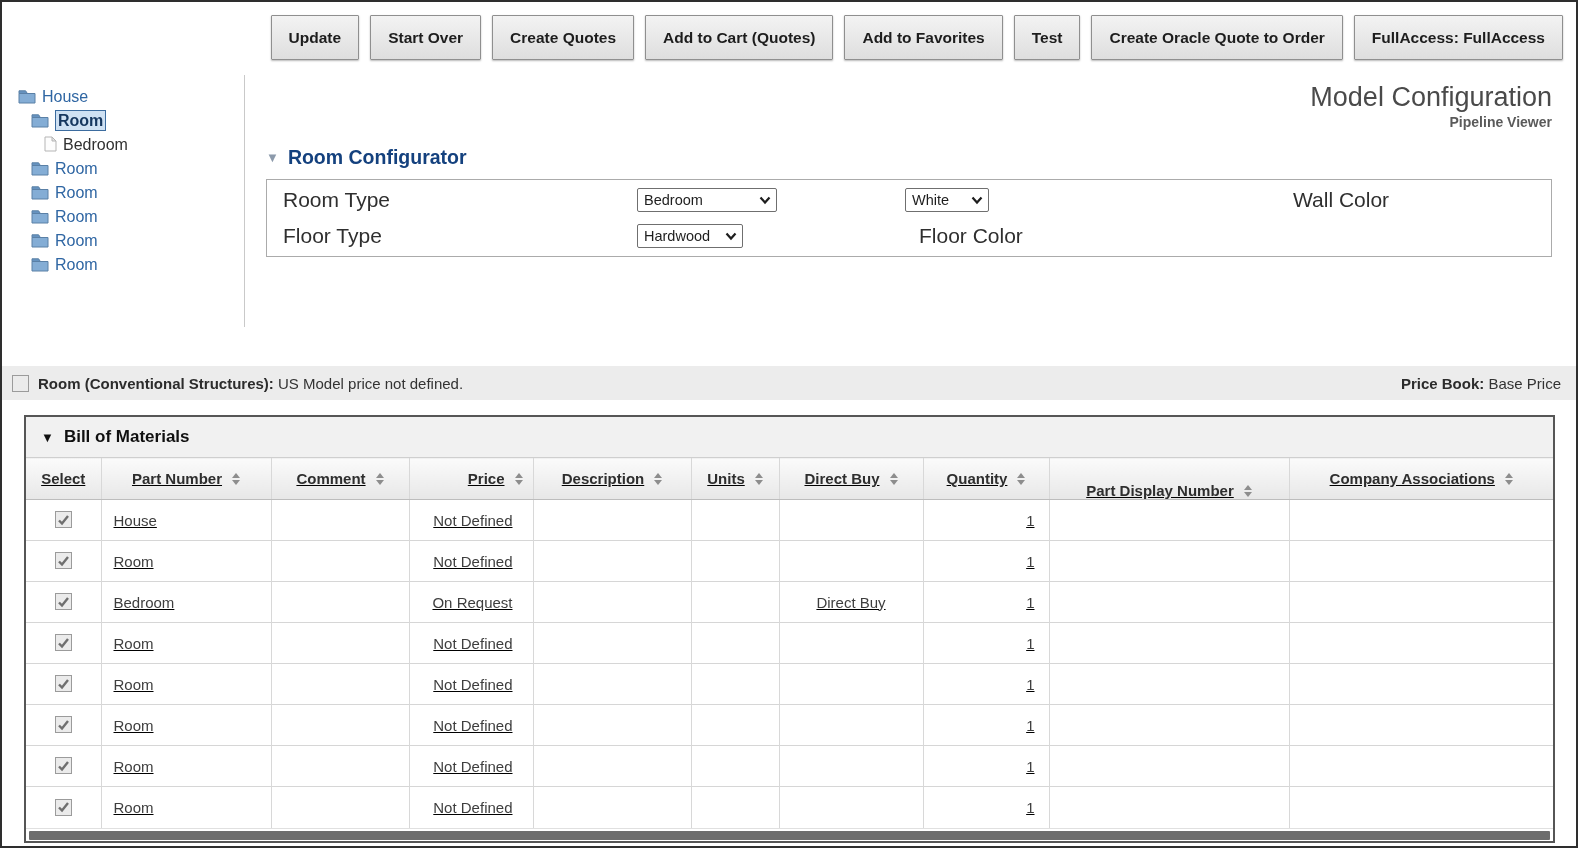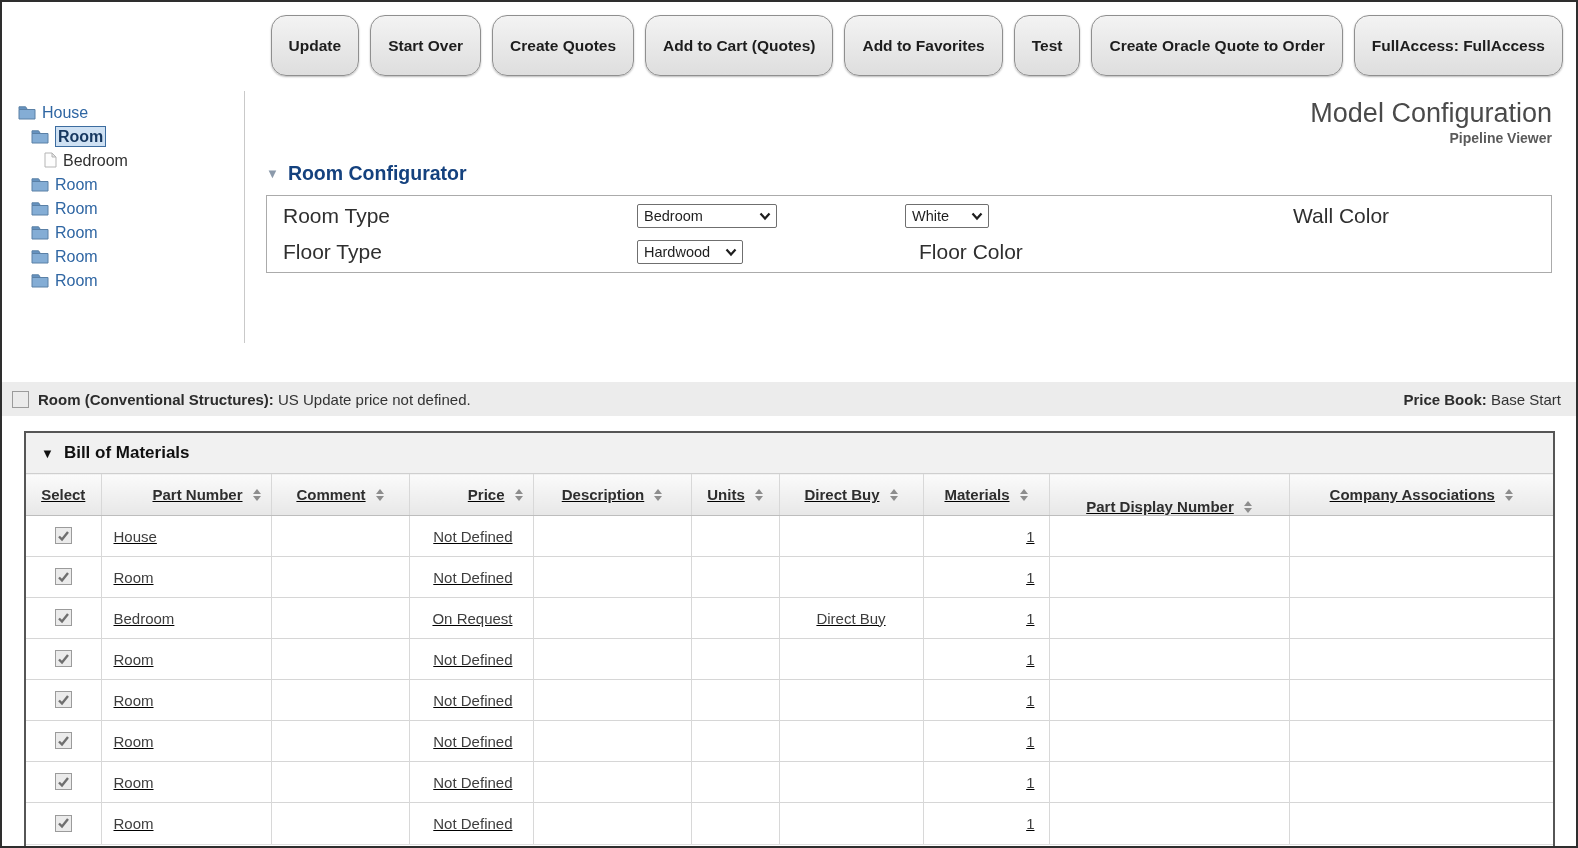--- a/index.html
+++ b/index.html
@@ -8,23 +8,23 @@
   .page {
     width:1578px; height:848px; background:#fff;
     border:2px solid #2e2e2e; position:relative; overflow:hidden;
   }
   
   .toolbar {
     display:flex; justify-content:flex-end; align-items:flex-start;
     gap:11px; padding:13px 13px 15px 0;
   }
   .tb-btn {
-    height:61px; padding:0 17px;
+    height:45px; padding:0 17px;
     background:linear-gradient(#f3f3f3,#dedede);
-    border:1px solid #8f8f8f; border-radius:15px;
+    border:1px solid #8f8f8f; border-radius:1px;
     box-shadow:0 1px 2px rgba(0,0,0,.28);
     font-family:"Liberation Sans",sans-serif;
     font-size:15.5px; font-weight:bold; color:#1d1d1d;
     cursor:pointer; white-space:nowrap;
   }
   
   .content-row { display:flex; height:291px; }
   .tree-panel {
     width:243px; flex:0 0 243px; border-right:1px solid #c9c9c9;
     height:252px; padding-top:9px;
@@ -232,25 +232,25 @@
             <div class="cfg-cell cfg-label second">Floor Color</div>
           </div>
       </div>
     </div>
   </div>
 
   <div class="price-bar">
     <span class="checkbox"></span>
     <span>
       <span class="bold">Room (Conventional Structures):</span>
-      <span>US Update price not defined.</span>
+      <span>US Model price not defined.</span>
     </span>
     <span class="pb-right">
       <span class="bold">Price Book:</span>
-      <span>Base Start</span>
+      <span>Base Price</span>
     </span>
   </div>
 
   <div class="bom-panel">
     <div class="bom-titlebar">
       <span class="bom-caret">▼</span>
       <span class="bom-title">Bill of Materials</span>
     </div>
     <table class="bom">
       <colgroup>
@@ -266,21 +266,21 @@
           <col>
         </colgroup>
       <thead>
           <tr>
             <th>
               <span class="th-inner" style="justify-content: center;">
                 <span>Select</span>
               </span>
             </th>
             <th>
-              <span class="th-inner" style="justify-content: flex-end;">
+              <span class="th-inner" style="justify-content: center;">
                 <span>Part Number</span>
                 <span class="sort">
                   <i class="up"></i>
                   <i class="down"></i>
                 </span>
               </span>
             </th>
             <th>
               <span class="th-inner" style="justify-content: center;">
                 <span>Comment</span>
@@ -321,21 +321,21 @@
               <span class="th-inner" style="justify-content: center;">
                 <span>Direct Buy</span>
                 <span class="sort">
                   <i class="up"></i>
                   <i class="down"></i>
                 </span>
               </span>
             </th>
             <th>
               <span class="th-inner" style="justify-content: center;">
-                <span>Materials</span>
+                <span>Quantity</span>
                 <span class="sort">
                   <i class="up"></i>
                   <i class="down"></i>
                 </span>
               </span>
             </th>
             <th>
               <span class="th-inner" style="justify-content: center; margin-top: 24px;">
                 <span>Part Display Number</span>
                 <span class="sort">

